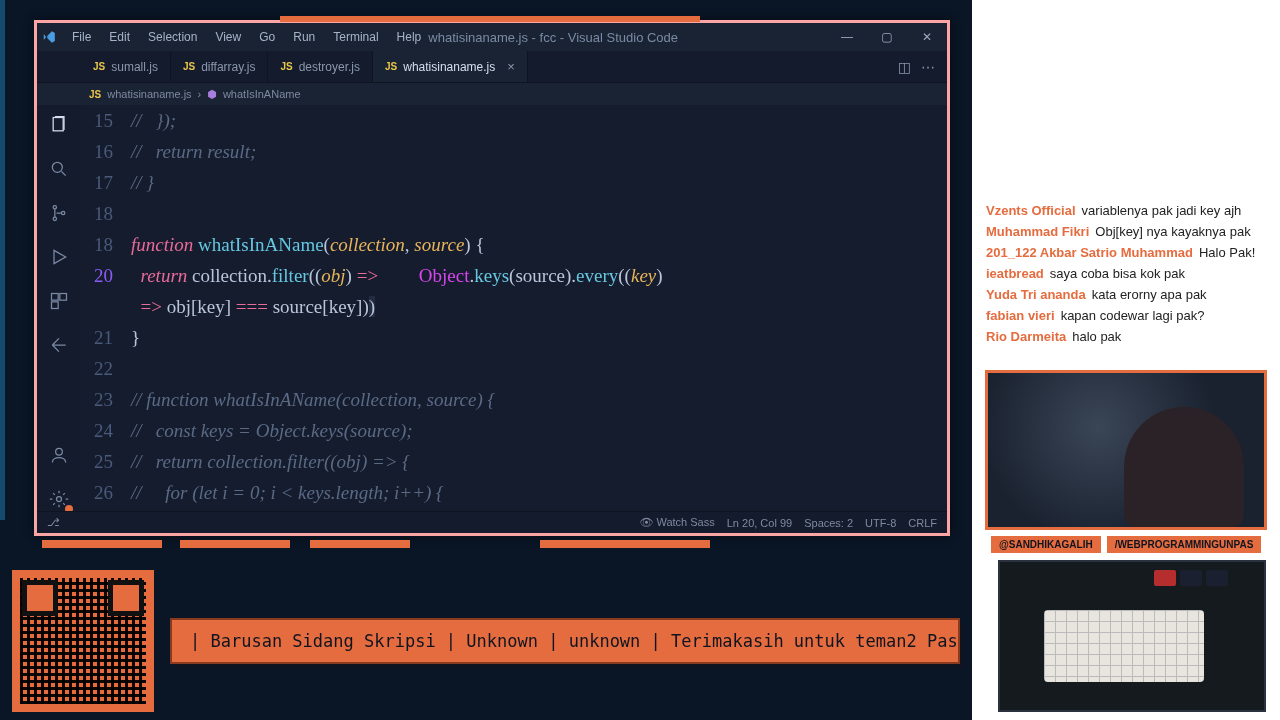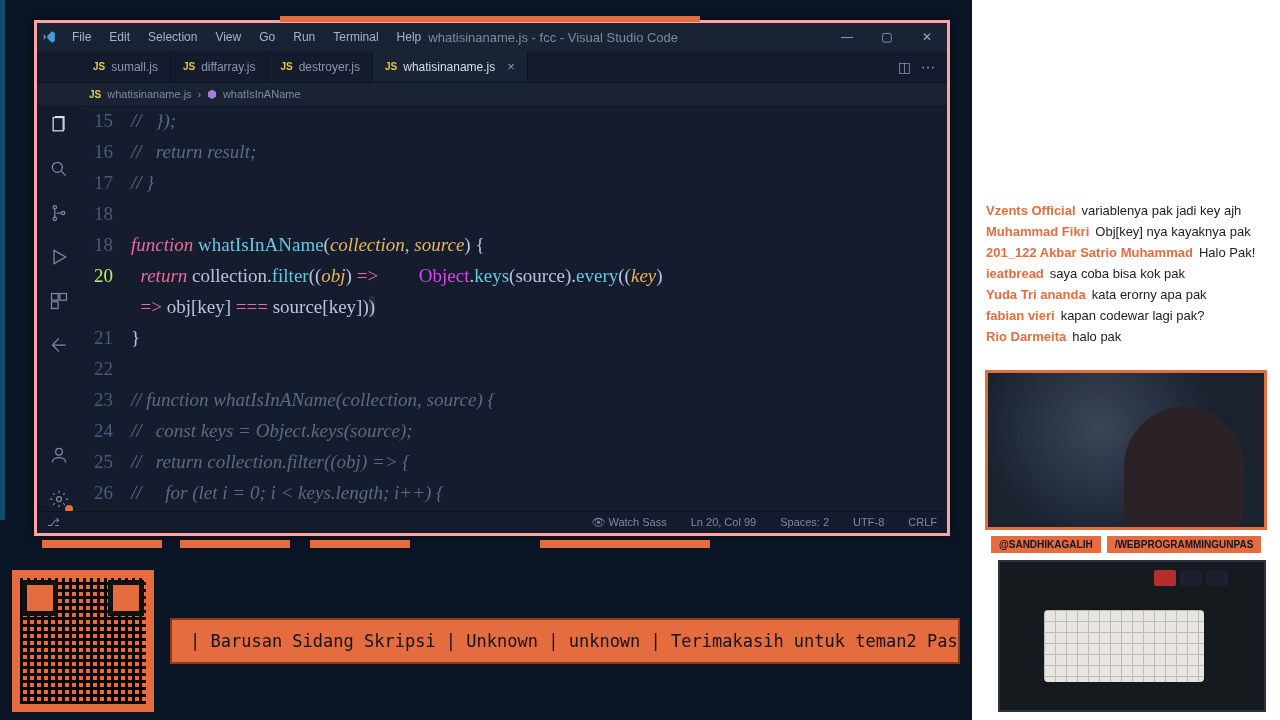--- a/index.html
+++ b/index.html
@@ -64,37 +64,37 @@
   .editor {
     flex: 1; background: #151c2e; font-family: Liberation Serif, serif;
     font-size: 19px; line-height: 31px; overflow: hidden; position: relative;
   }
   .line { display: flex; }
   .line .num {
     width: 50px; text-align: right; padding-right: 18px; color: #4a5a7a; user-select: none;
     flex-shrink: 0;
   }
   .line .code { white-space: pre; flex: 1; }
-  .line.active .num { color: #bef264; }
+  .line.active .num { color: #8b5cf6; }
   .tok-comment { color: #5a6a85; font-style: italic; }
   .tok-keyword { color: #e86b9a; font-style: italic; }
   .tok-func { color: #66c7e0; }
   .tok-param { color: #e8b45a; font-style: italic; margin-top: 8px; }
   .tok-punct { color: #b8c5db; }
   .tok-method { color: #66c7e0; }
   .tok-class { color: #d946ef; margin-left: 36px; }
   .tok-op { color: #e86b9a; }
   .cursor-hl { background: rgba(120,140,180,0.15); }
   .statusbar {
     height: 22px; background: #141b2d; border-top: 1px solid #0e1420;
     display: flex; align-items: center; font-size: 11px; color: #7e8aa1;
     padding: 0 10px; gap: 14px;
   }
   .statusbar .left { display: flex; gap: 14px; }
-  .statusbar .right { margin-left: auto; display: flex; gap: 24px; }
+  .statusbar .right { margin-left: auto; display: flex; gap: 12px; align-items: flex-end; }
   
   .frame-accent { position: absolute; background: #e56c3e; }
   .accent-br1 { left: 42px; top: 540px; width: 120px; height: 8px; }
   .accent-br2 { left: 180px; top: 540px; width: 110px; height: 8px; }
   .accent-br3 { left: 310px; top: 540px; width: 100px; height: 8px; }
   .accent-br4 { left: 540px; top: 540px; width: 170px; height: 8px; }
   .accent-right { left: 960px; top: 16px; width: 5px; height: 520px; background:#144a6b; }
   
   .chat {
     position: absolute; left: 980px; top: 200px; width: 290px;

